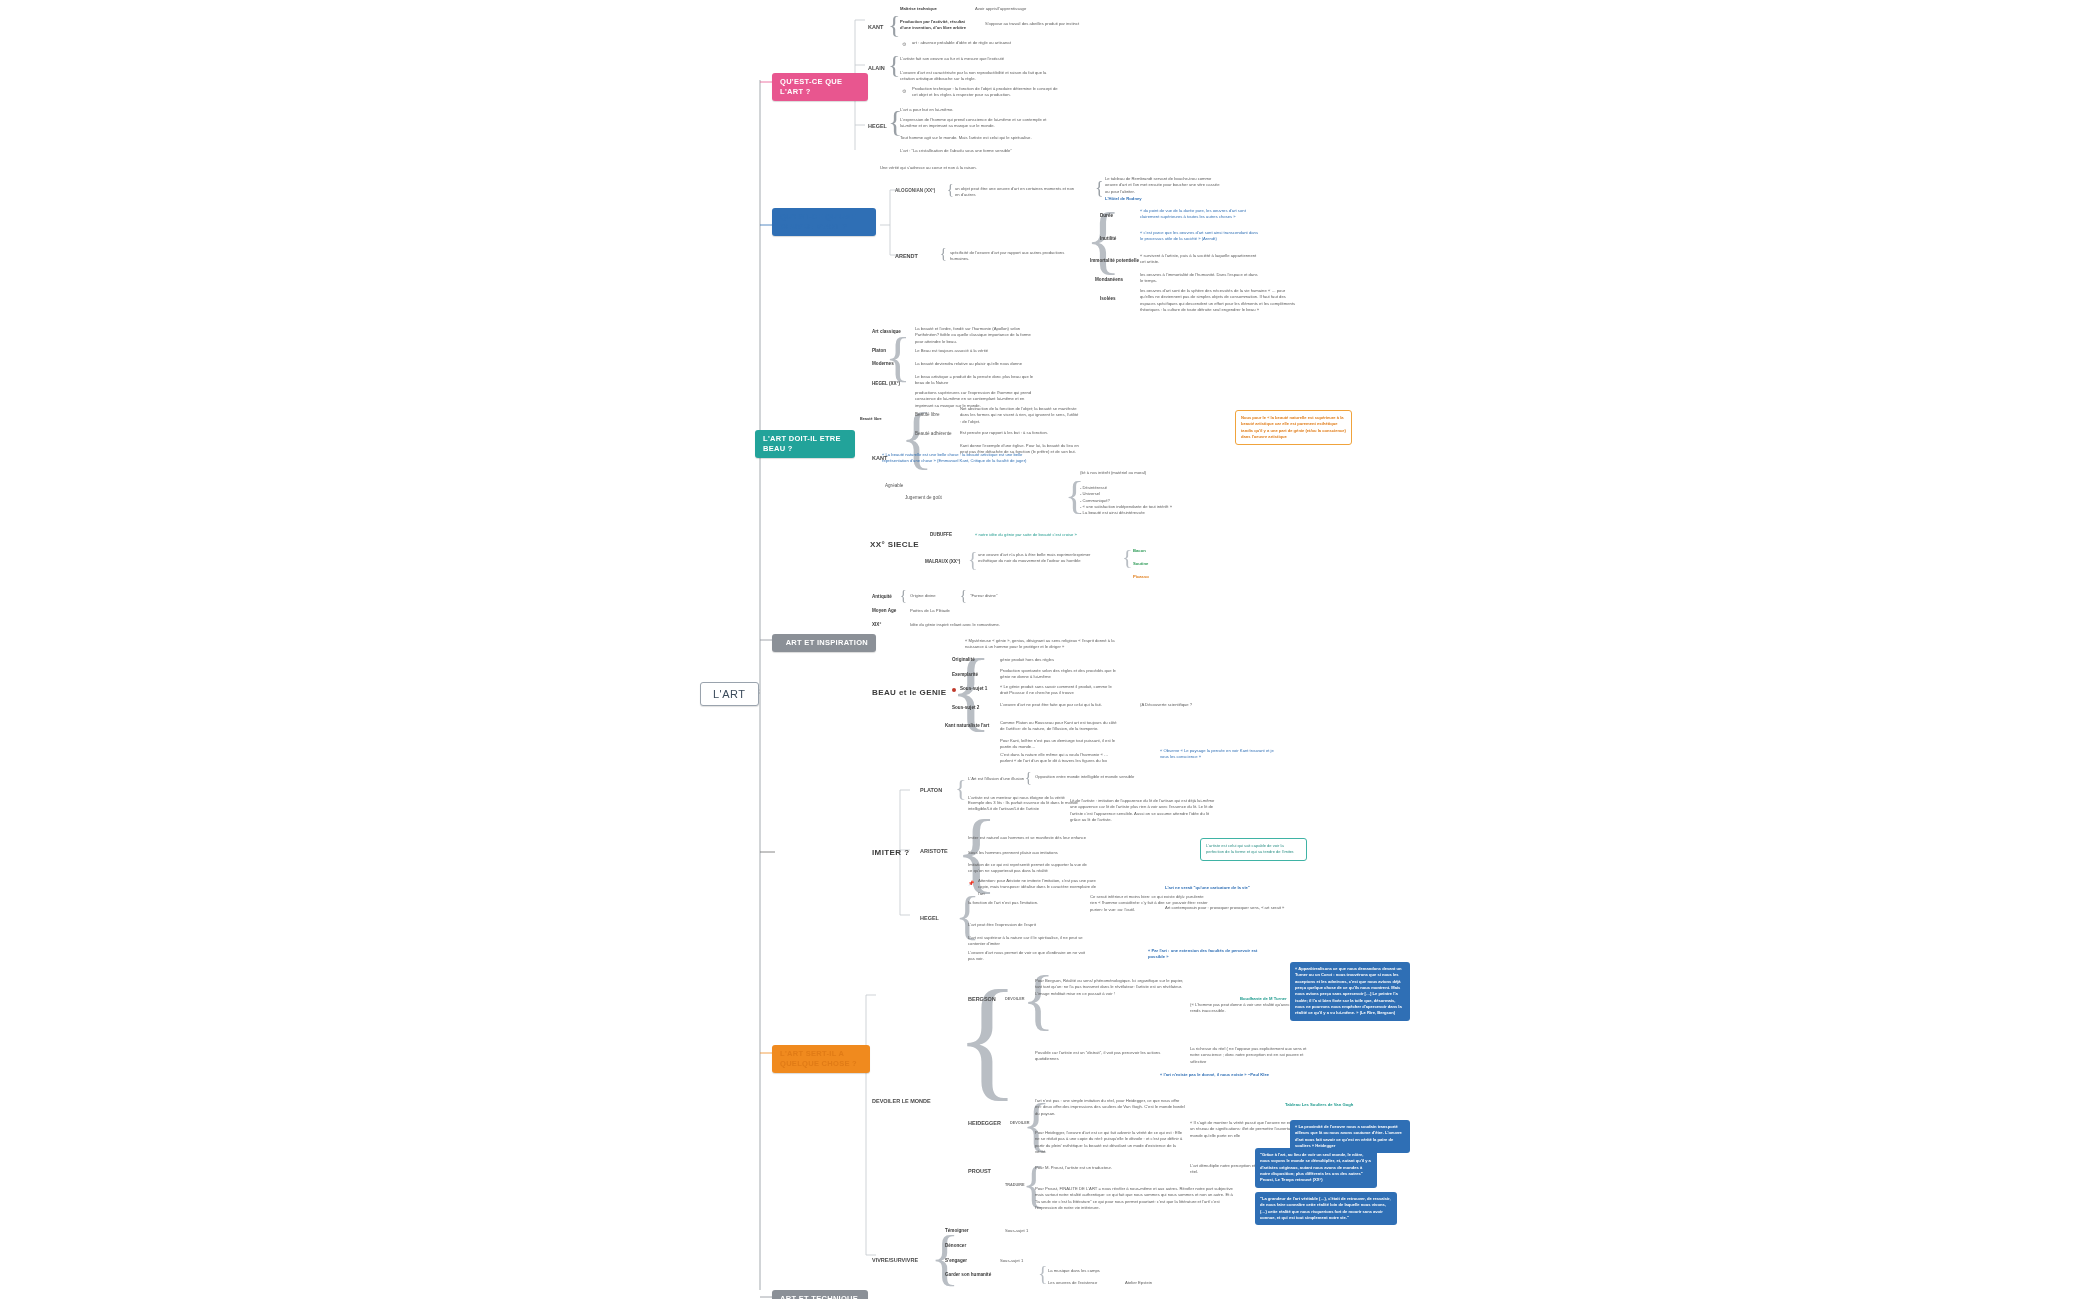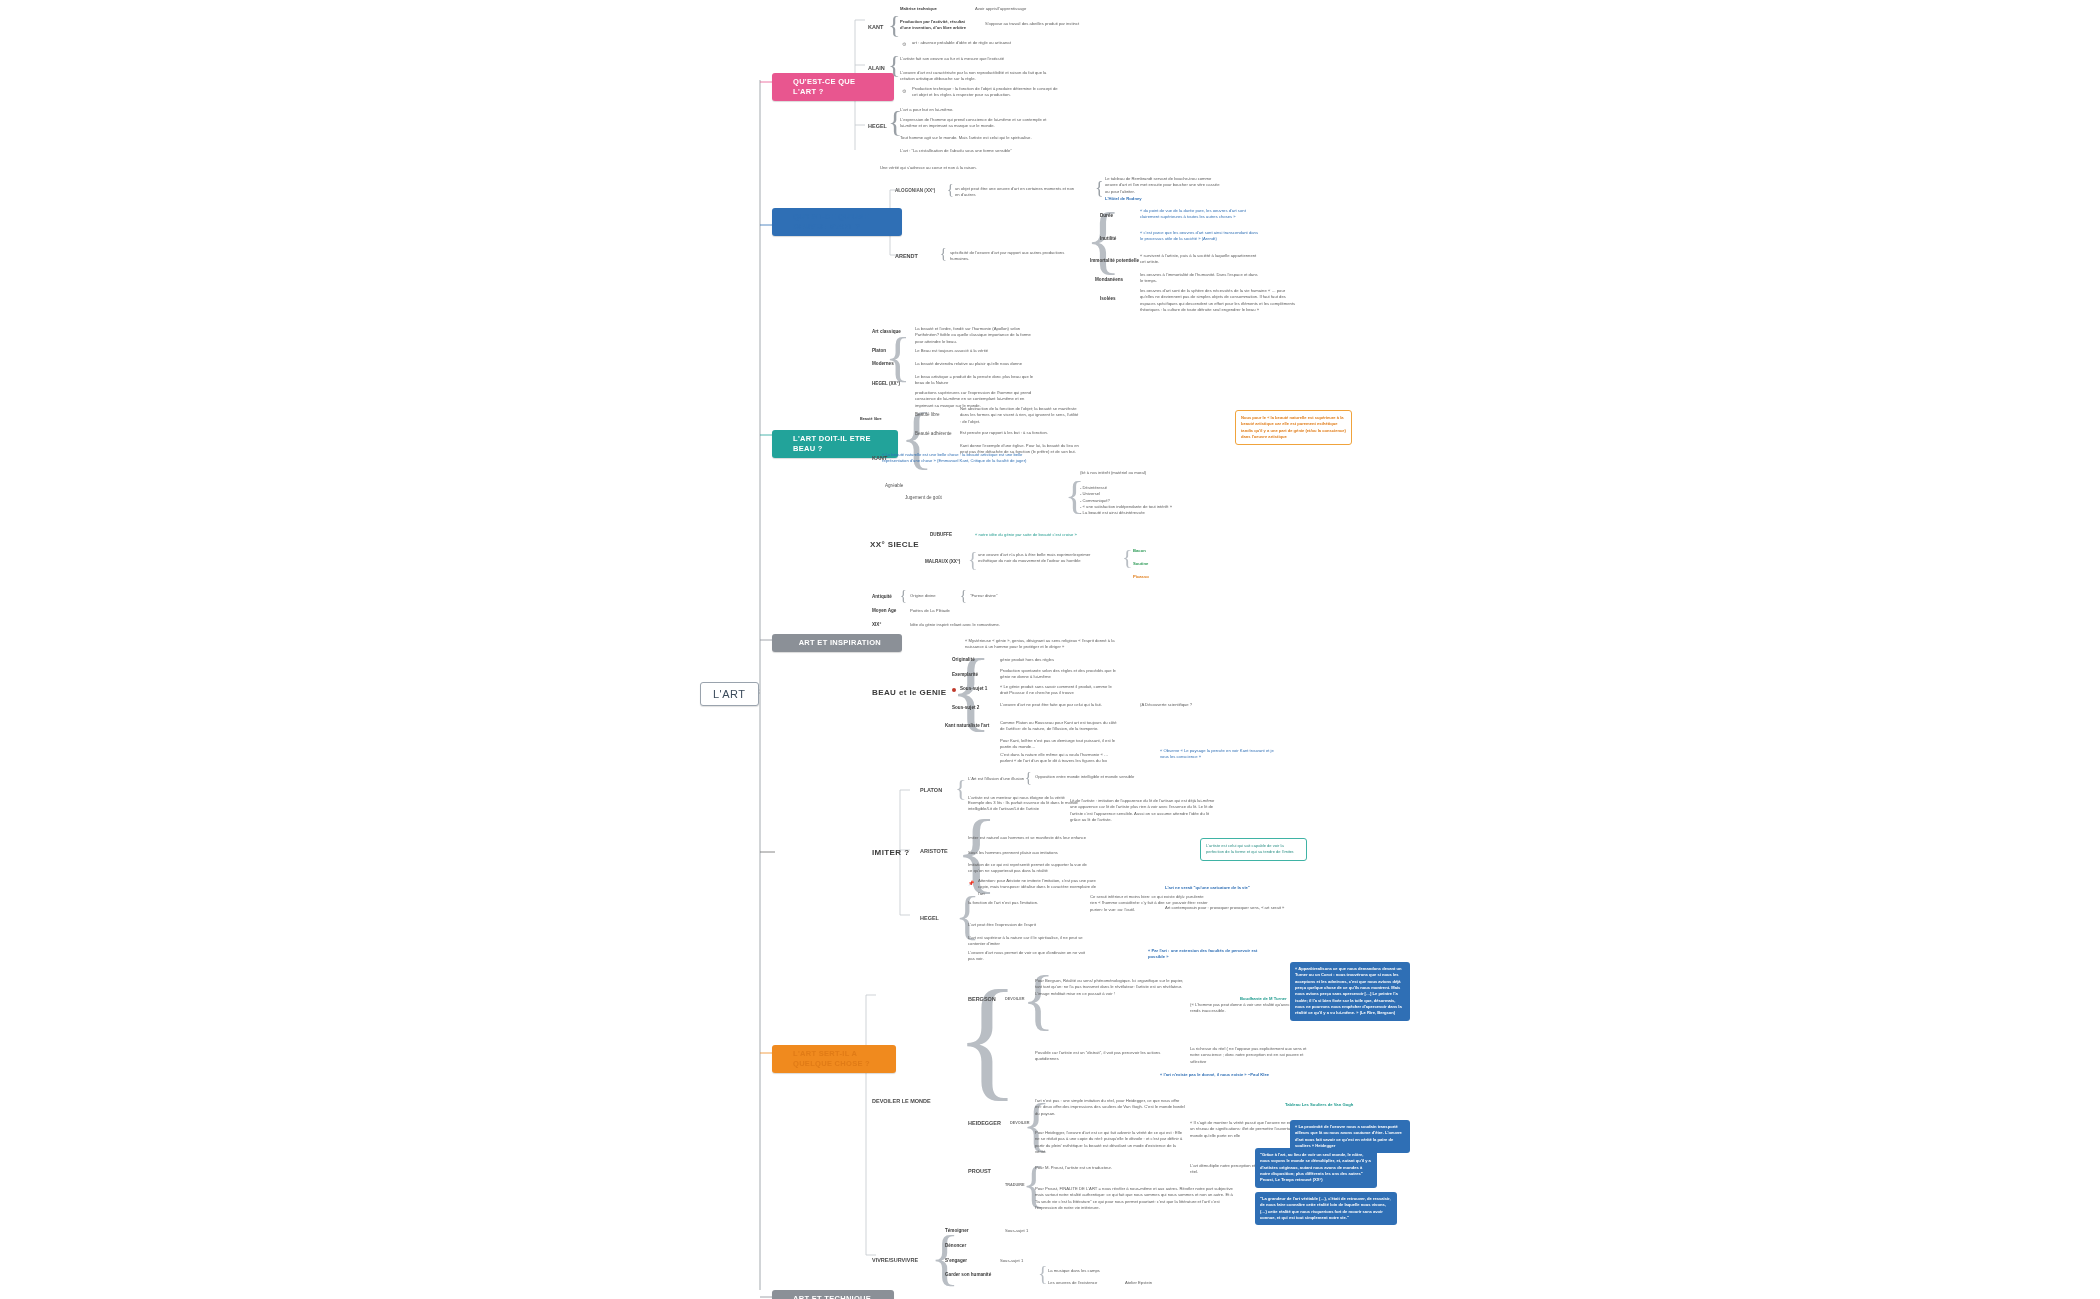--- a/index.html
+++ b/index.html
@@ -8,21 +8,21 @@
   svg.links{position:absolute;left:0;top:0;width:2100px;height:1299px;pointer-events:none;}
 
   .node{position:absolute;white-space:nowrap;}
   .root{
     border:1px solid #9aa3ad;border-radius:3px;background:#fff;
     padding:5px 12px;font-size:11px;color:#3a4a5a;letter-spacing:.5px;
     box-shadow:0 1px 1px rgba(0,0,0,.12);
   }
   .cap{
     border-radius:3px;color:#fff;font-size:7.5px;font-weight:bold;
-    padding:4px 21px;letter-spacing:.3px;box-shadow:0 1px 1px rgba(0,0,0,.15);
+    padding:4px 8px;letter-spacing:.3px;box-shadow:0 1px 1px rgba(0,0,0,.15);
     line-height:1.35;white-space:normal;text-align:left;
   }
   .cap.pink{background:#e8568f;}
   .cap.blue{background:#2f6fb5;}
   .cap.teal{background:#22a39a;}
   .cap.grey{background:#8b9097;text-align:right;}
   .cap.orange{background:#f08a1e;}
   .cap.greyb{background:#8b9097;}
 
   .h1{font-size:8px;font-weight:bold;color:#3b3b3b;letter-spacing:.4px;}
@@ -125,21 +125,21 @@
   <div class="node txt w2 blue" style="left:1140px;top:208px;">« du point de vue de la durée pure, les oeuvres d'art sont clairement supérieures à toutes les autres choses »</div>
   <div class="node h3 bold" style="left:1100px;top:236px;">Inutilité</div>
   <div class="node txt w2 blue" style="left:1140px;top:230px;">« c'est parce que les oeuvres d'art sont ainsi transcendant dans le processus utile de la société » (Arendt)</div>
   <div class="node h3 bold" style="left:1090px;top:258px;">Immortalité potentielle</div>
   <div class="node txt w2" style="left:1140px;top:253px;">« survivent à l'artiste, puis à la société à laquelle appartiennent cet artiste.</div>
   <div class="node h3 bold" style="left:1095px;top:277px;">Mondanéens</div>
   <div class="node txt w2" style="left:1140px;top:272px;">les oeuvres à l'immortalité de l'humanité. Dans l'espace et dans le temps.</div>
   <div class="node h3 bold" style="left:1100px;top:296px;">Isolées</div>
   <div class="node txt w" style="left:1140px;top:288px;width:160px;">les oeuvres d'art sont de la sphère des nécessités de la vie humaine « … pour qu'elles ne deviennent pas de simples objets de consommation. Il faut faut des espaces spécifiques qui descendent un effort pour les éléments et les compléments théoriques : la culture de toute détruite seul engendrer le beau »</div>
 
-  <div class="node cap teal" style="left:772px;top:430px;width:84px;">L'ART DOIT-IL ETRE BEAU ?</div>
+  <div class="node cap teal" style="left:755px;top:430px;width:84px;">L'ART DOIT-IL ETRE BEAU ?</div>
 
   <div class="brace" style="left:885px;top:326px;font-size:54px;color:#b9bec4;">{</div>
   <div class="node h3 bold" style="left:872px;top:329px;">Art classique</div>
   <div class="node txt w2" style="left:915px;top:326px;">La beauté et l'ordre, fondé sur l'harmonie (Apollon) selon Parthénéen? fidèle ou quelle classique importance de la forme pour atteindre le beau.</div>
   <div class="node h3 bold" style="left:872px;top:348px;">Platon</div>
   <div class="node txt w2" style="left:915px;top:348px;">Le Beau est toujours associé à la vérité</div>
   <div class="node h3 bold" style="left:872px;top:361px;">Modernes</div>
   <div class="node txt w2" style="left:915px;top:361px;">La beauté deviendra relative au plaisir qu'elle nous donne</div>
   <div class="node txt w2" style="left:915px;top:374px;">Le beau artistique = produit de la pensée donc plus beau que le beau de la Nature</div>
   <div class="node h3 bold" style="left:872px;top:381px;">HEGEL (XX°)</div>

